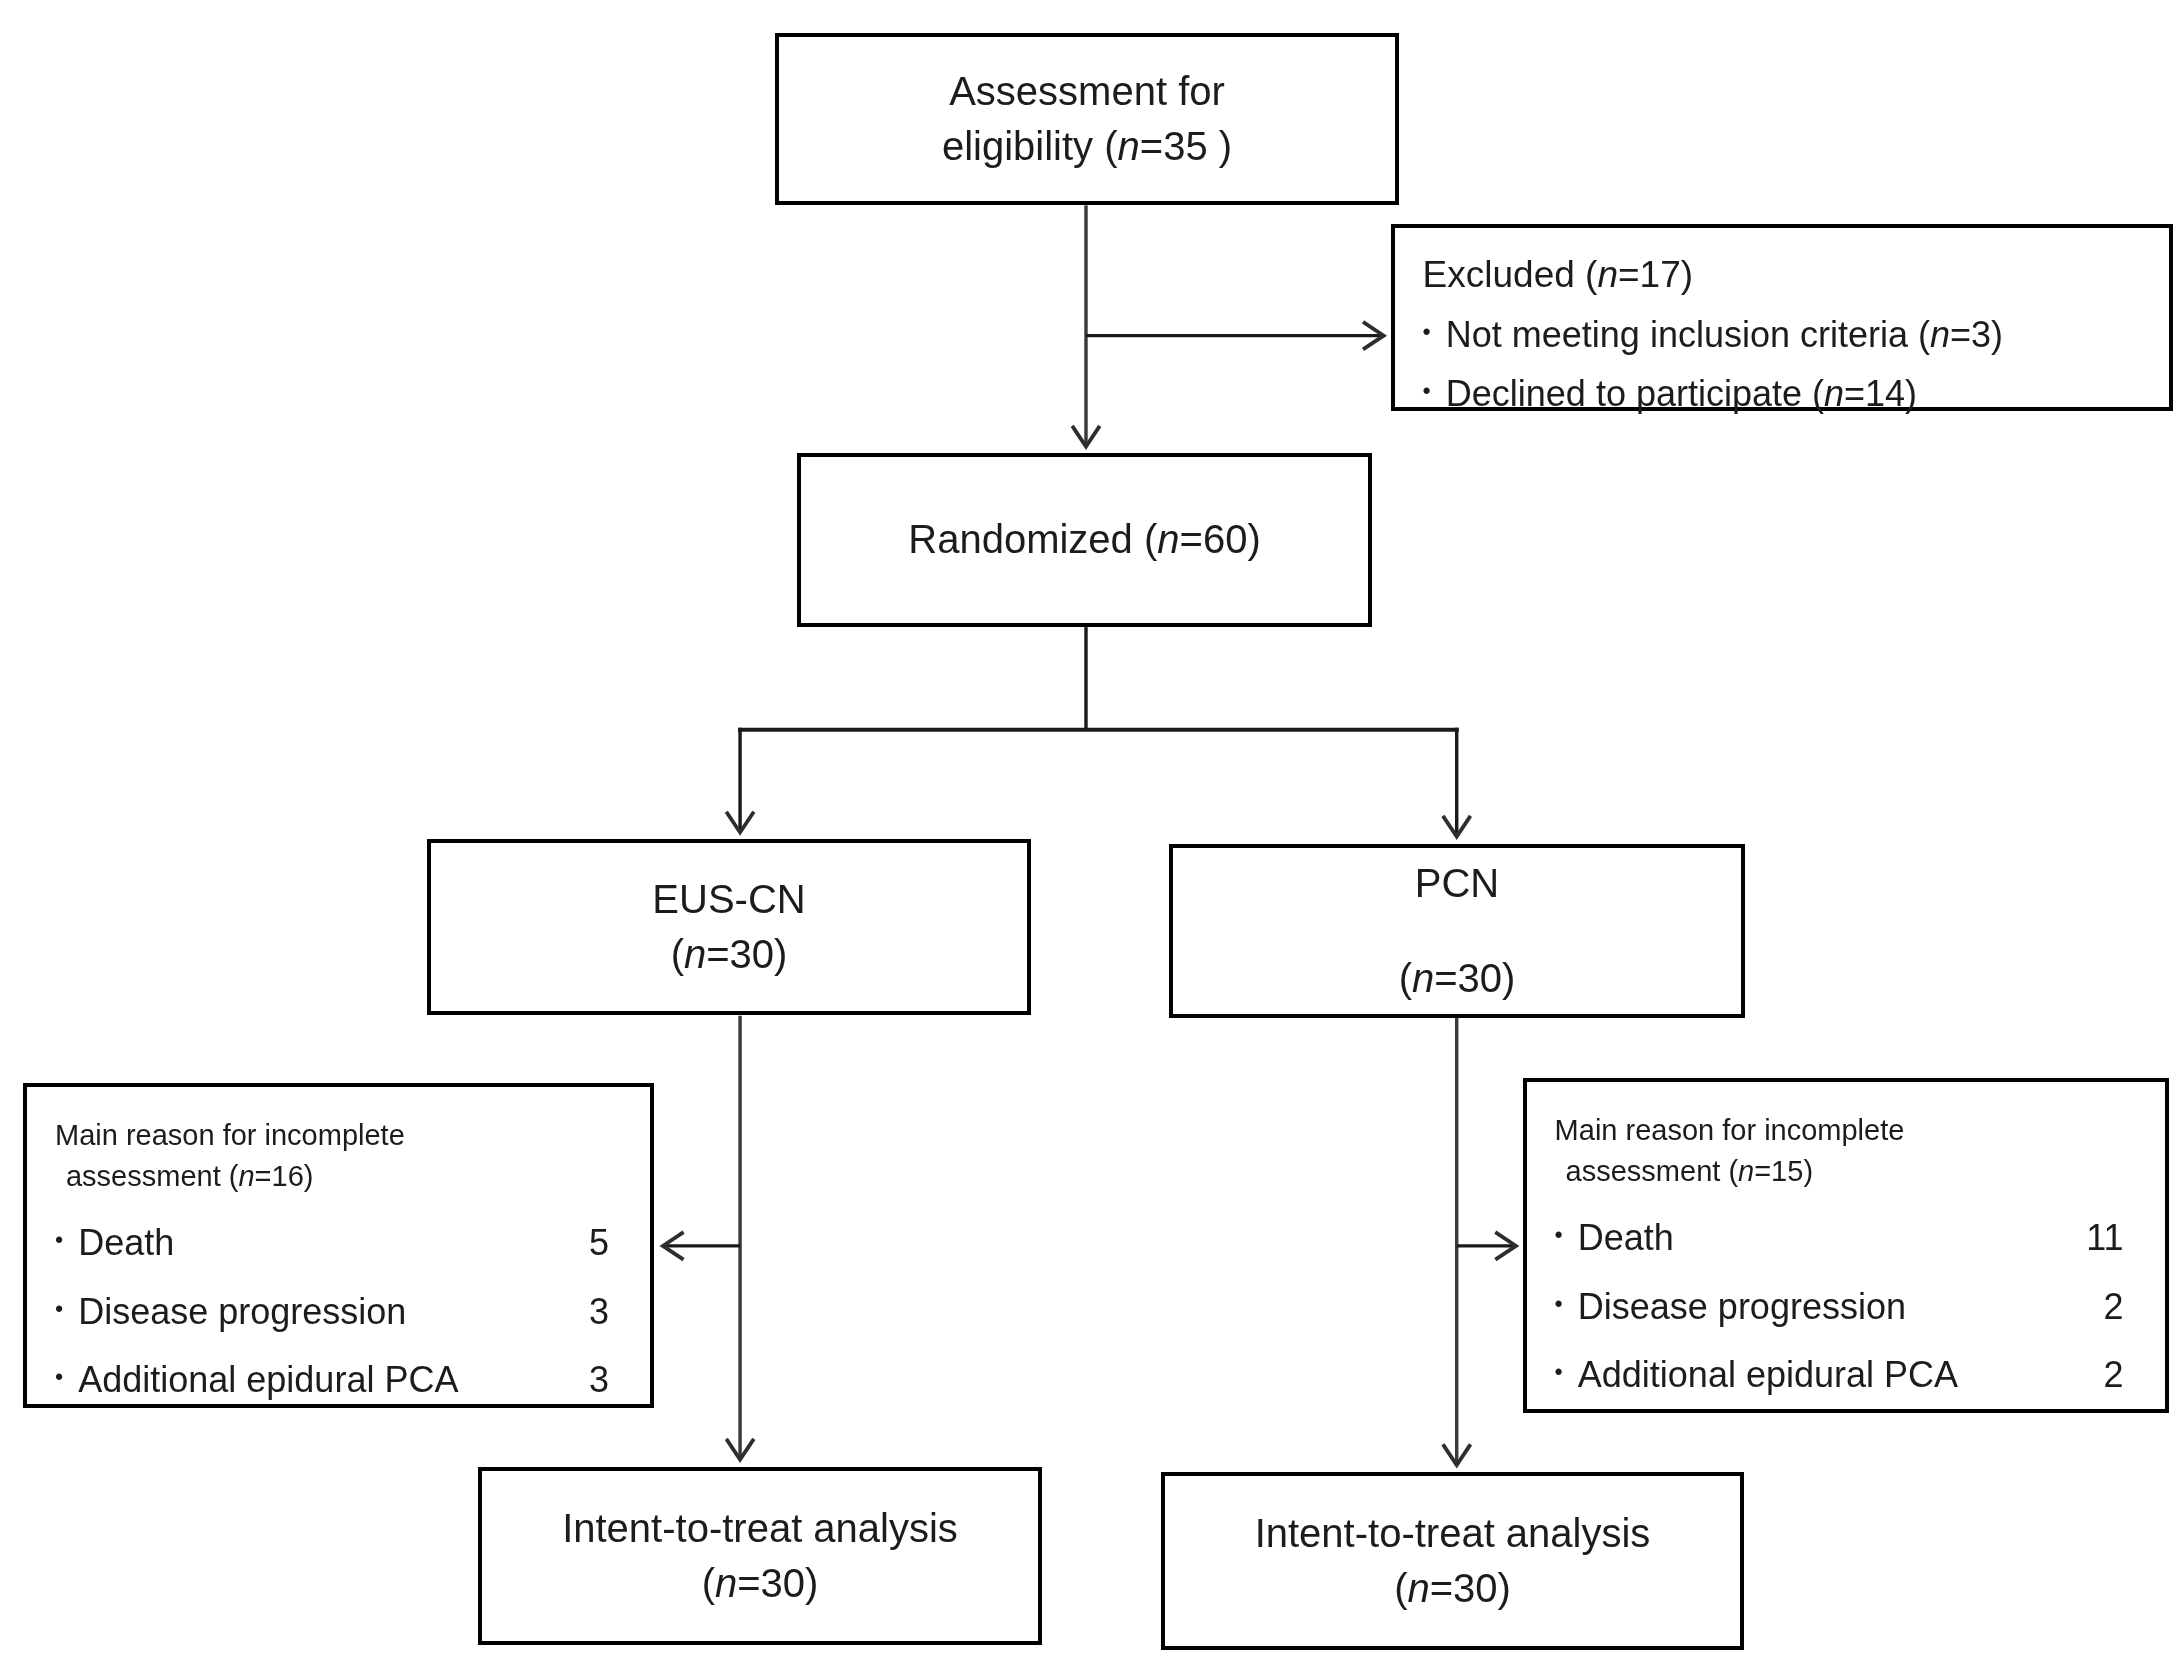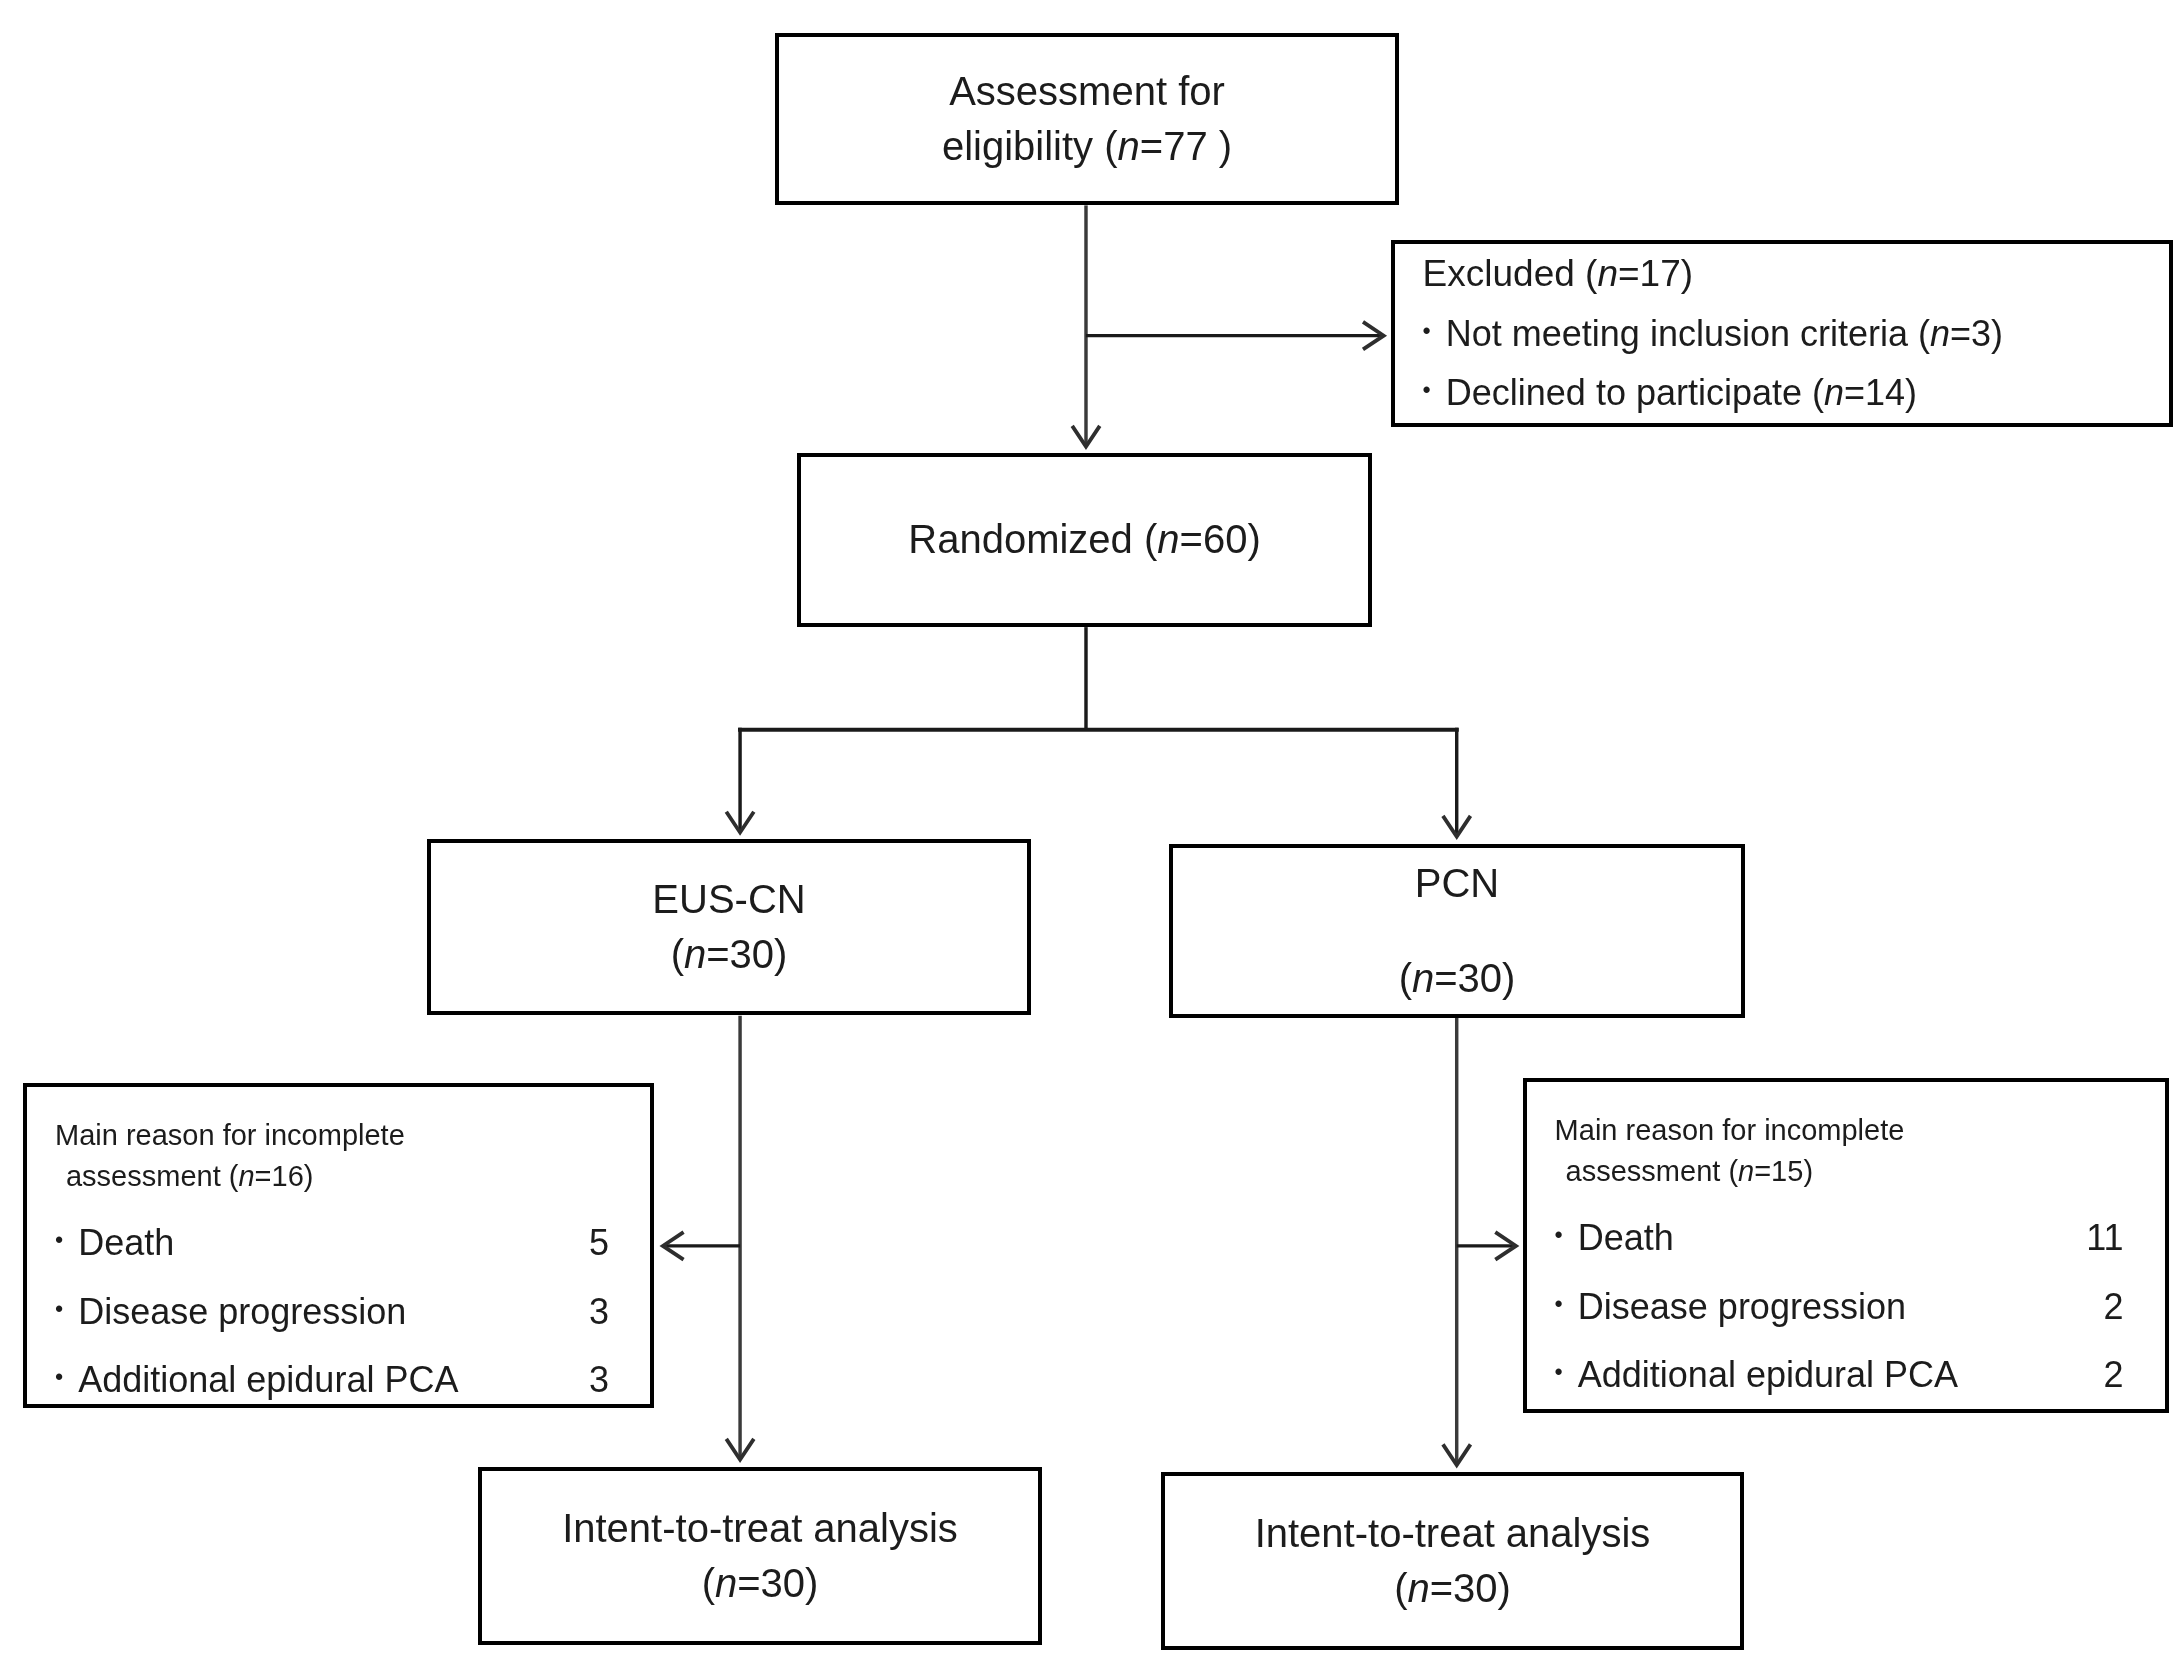--- a/index.html
+++ b/index.html
@@ -100,25 +100,25 @@
     <line x1="1074" y1="1808" x2="962" y2="1808" stroke="#1a1a1a" stroke-width="5" marker-end="url(#arrow)"></line>
     <line x1="2114" y1="1476" x2="2114" y2="2126" stroke="#3a3a3a" stroke-width="5" marker-end="url(#arrow)"></line>
     <line x1="2114" y1="1808" x2="2200" y2="1808" stroke="#1a1a1a" stroke-width="5" marker-end="url(#arrow)"></line>
   </svg>
 
   <div class="box center-box" style="left:775px; top:33px; width:624px; height:172px;">
     <div>
       <span>Assessment for</span>
     </div>
     <div>
-      <span>eligibility (</span><span class="n">n</span><span>=77 )</span>
-    </div>
-  </div>
-
-  <div class="box left-box pad-excluded" style="left:1391px; top:240px; width:782px; height:187px; justify-content:center;">
+      <span>eligibility (</span><span class="n">n</span><span>=35 )</span>
+    </div>
+  </div>
+
+  <div class="box left-box pad-excluded" style="left:1391px; top:224px; width:782px; height:187px; justify-content:space-between;">
     <div class="excluded-title">
       <span>Excluded (</span><span class="n">n</span><span>=17)</span>
     </div>
     <div class="excluded-row">
       <span class="bullet">•</span>
       <span>
         <span>Not meeting inclusion criteria (</span><span class="n">n</span><span>=3)</span>
       </span>
     </div>
     <div class="excluded-row">

